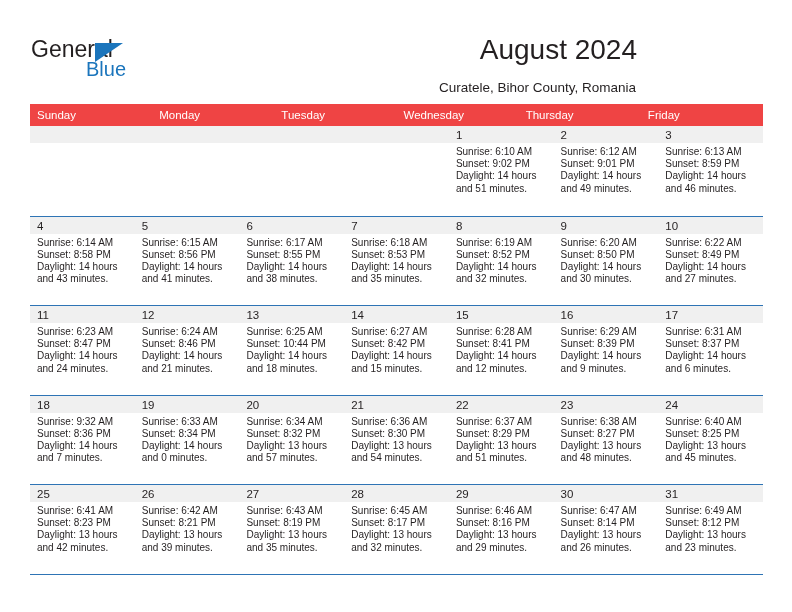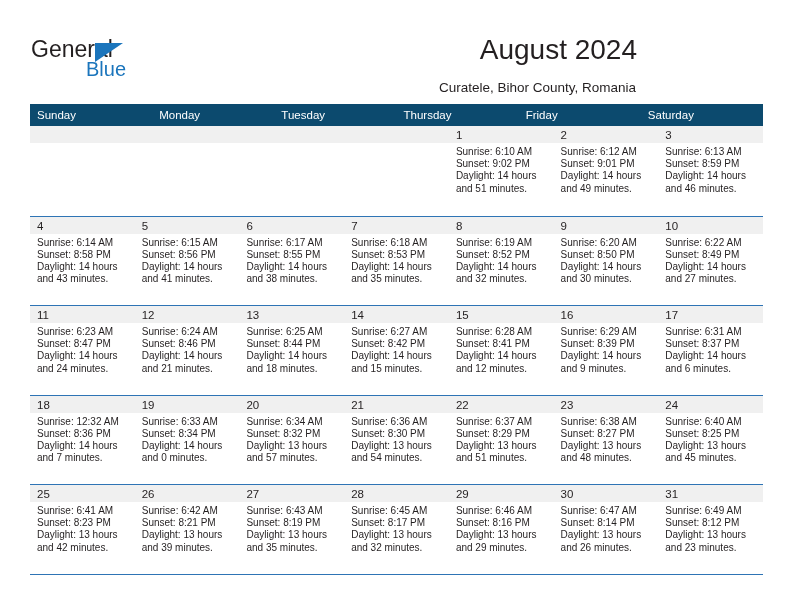--- a/index.html
+++ b/index.html
@@ -85,21 +85,21 @@
 
   
   .calendar {
     position: absolute;
     left: 30px;
     top: 104px;
     width: 733px;
   }
   .weekdays {
     display: flex;
-    background: #0c4a6e;
+    background: #ef4444;
     height: 22px;
   }
   .weekday {
     flex: 1 1 0;
     color: #ffffff;
     font-size: 11.5px;
     line-height: 22px;
     padding-left: 7px;
     box-sizing: border-box;
     white-space: nowrap;
@@ -168,23 +168,23 @@
     </div>
     <div class="title">August 2024</div>
     <div class="subtitle">Curatele, Bihor County, Romania</div>
   </div>
 
   <div class="calendar">
     <div class="weekdays">
         <div class="weekday">Sunday</div>
         <div class="weekday">Monday</div>
         <div class="weekday">Tuesday</div>
+        <div class="weekday">Wednesday</div>
         <div class="weekday">Thursday</div>
         <div class="weekday">Friday</div>
-        <div class="weekday">Saturday</div>
       </div>
     <div id="weeks-container">
         <div class="week">
           <div class="week-band"></div>
           <div class="days">
             <div class="day empty">
               <div class="day-num"></div>
             </div>
             <div class="day empty">
               <div class="day-num"></div>
@@ -310,21 +310,21 @@
                 <div>Sunrise: 6:24 AM</div>
                 <div>Sunset: 8:46 PM</div>
                 <div>Daylight: 14 hours</div>
                 <div>and 21 minutes.</div>
               </div>
             </div>
             <div class="day">
               <div class="day-num">13</div>
               <div class="day-info">
                 <div>Sunrise: 6:25 AM</div>
-                <div>Sunset: 8:44 PM</div>
+                <div>Sunset: 10:44 PM</div>
                 <div>Daylight: 14 hours</div>
                 <div>and 18 minutes.</div>
               </div>
             </div>
             <div class="day">
               <div class="day-num">14</div>
               <div class="day-info">
                 <div>Sunrise: 6:27 AM</div>
                 <div>Sunset: 8:42 PM</div>
                 <div>Daylight: 14 hours</div>
@@ -359,21 +359,21 @@
               </div>
             </div>
           </div>
         </div>
         <div class="week">
           <div class="week-band"></div>
           <div class="days">
             <div class="day">
               <div class="day-num">18</div>
               <div class="day-info">
-                <div>Sunrise: 12:32 AM</div>
+                <div>Sunrise: 9:32 AM</div>
                 <div>Sunset: 8:36 PM</div>
                 <div>Daylight: 14 hours</div>
                 <div>and 7 minutes.</div>
               </div>
             </div>
             <div class="day">
               <div class="day-num">19</div>
               <div class="day-info">
                 <div>Sunrise: 6:33 AM</div>
                 <div>Sunset: 8:34 PM</div>

